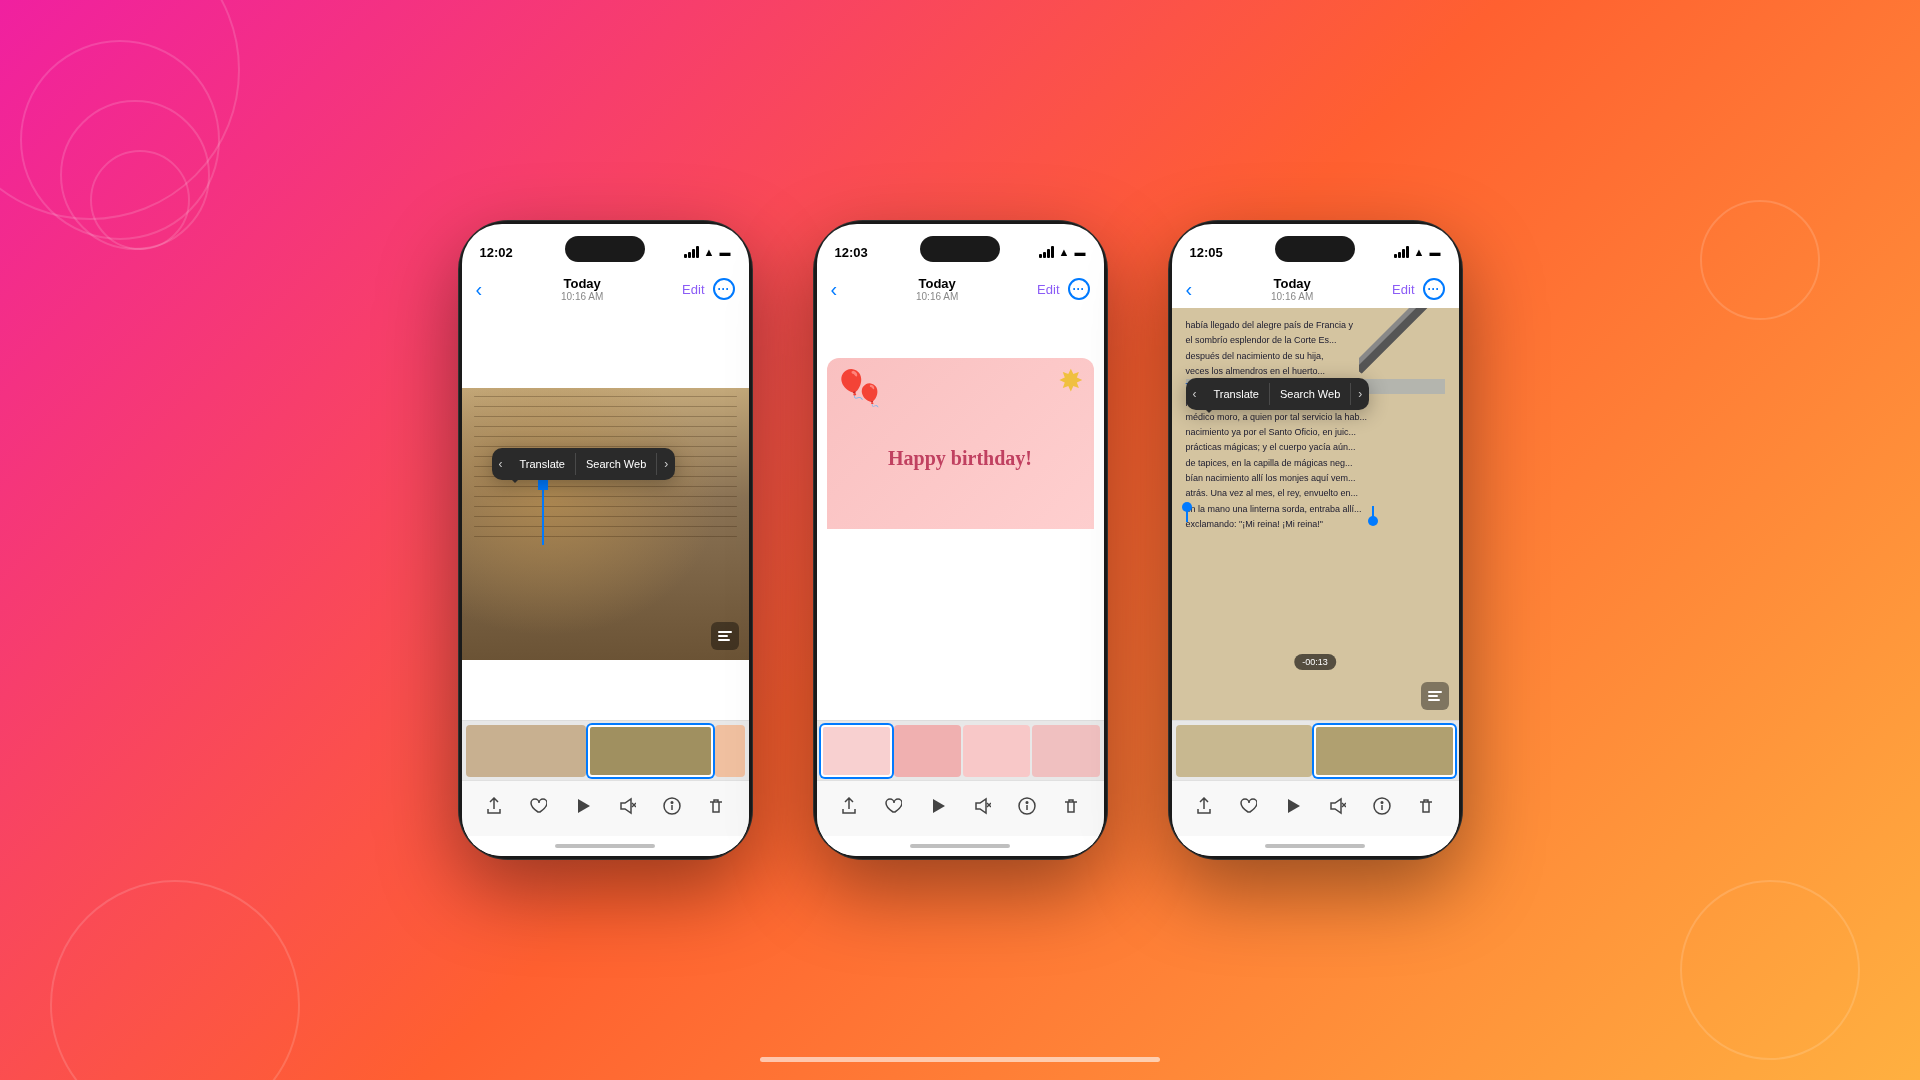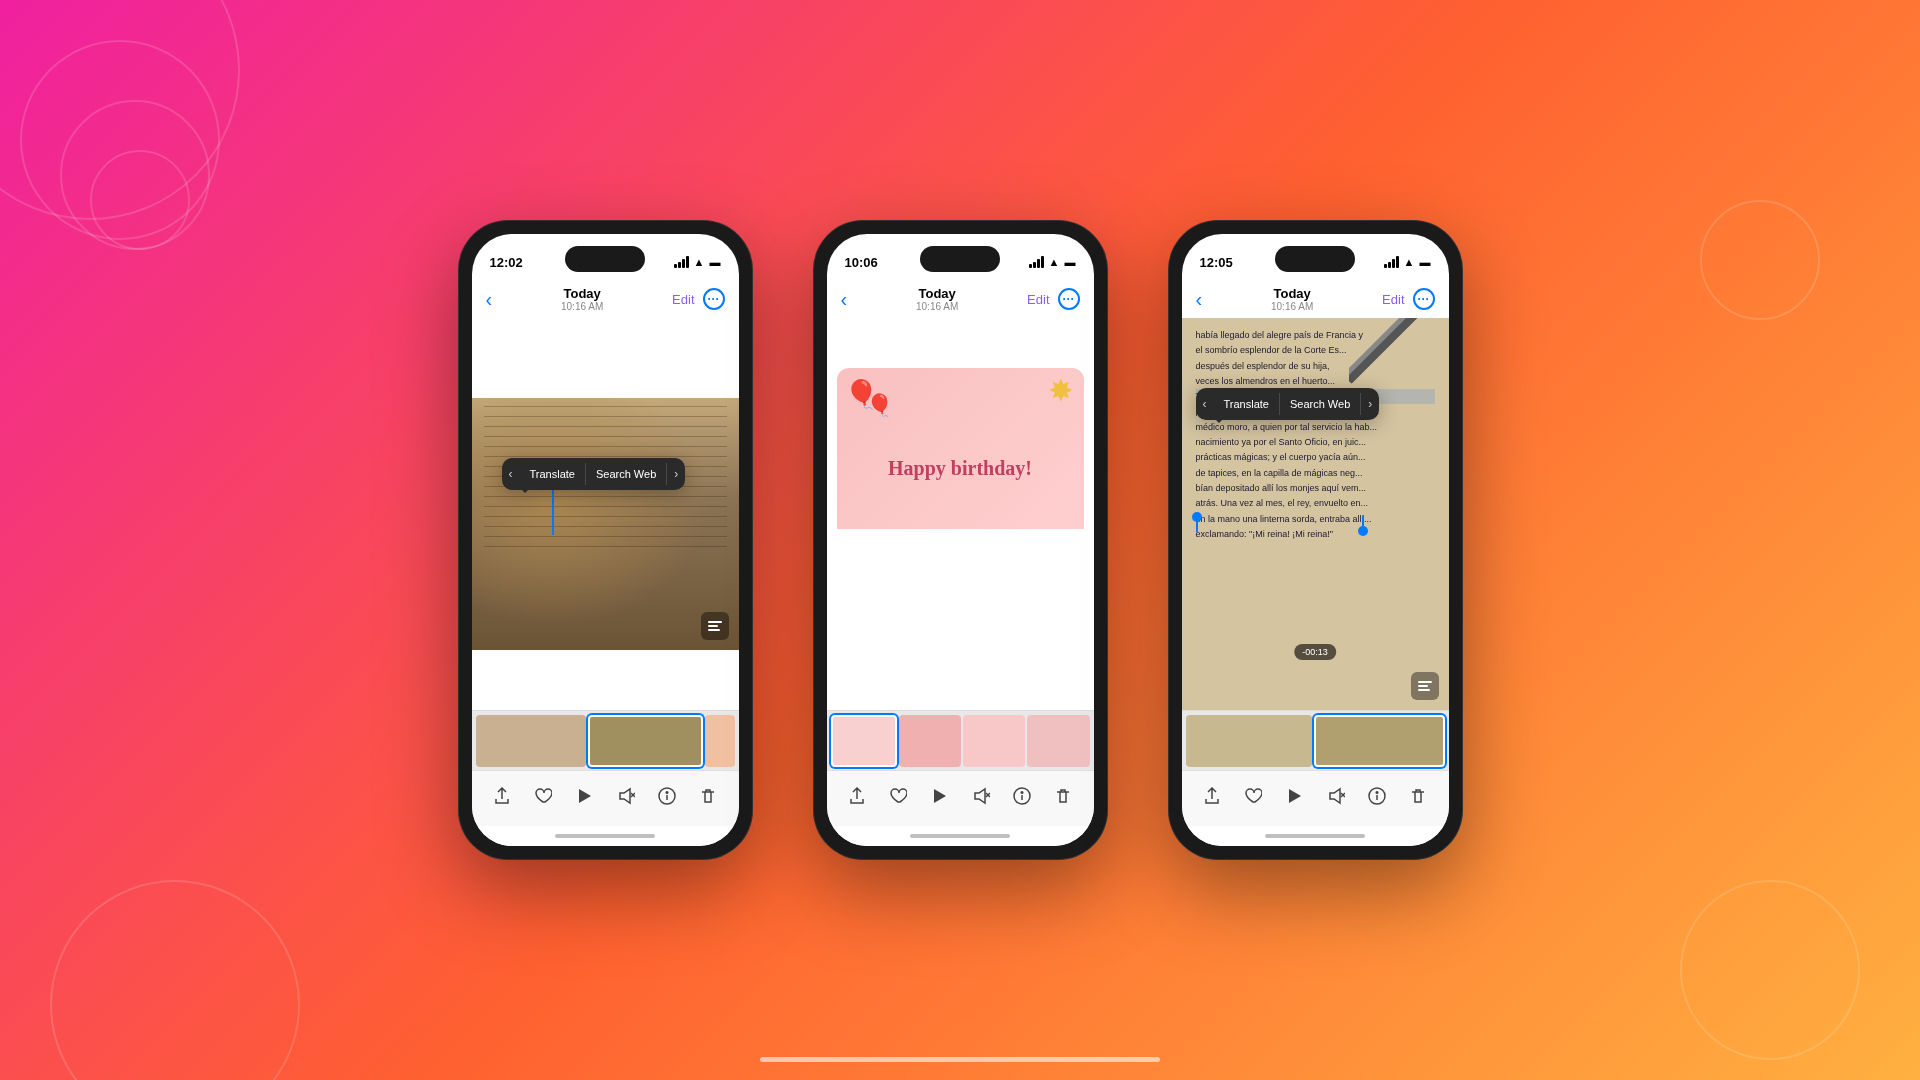--- a/index.html
+++ b/index.html
@@ -50,21 +50,21 @@
       position: relative;
       z-index: 1;
     }
 
     
     .phone {
       width: 295px;
       height: 640px;
       background: #1a1a1a;
       border-radius: 50px;
-      padding: 14px;
+      padding: 4px;
       box-shadow: 0 30px 80px rgba(0,0,0,0.4), inset 0 0 0 1px rgba(255,255,255,0.1);
       position: relative;
     }
 
     .phone-inner {
       width: 100%;
       height: 100%;
       background: #fff;
       border-radius: 40px;
       overflow: hidden;
@@ -565,21 +565,21 @@
         <div class="home-bar"></div>
       </div>
     </div>
   </div>
 
   <div class="phone">
     <div class="phone-inner">
       <div class="dynamic-island"></div>
 
       <div class="status-bar">
-        <span class="status-time">10:06</span>
+        <span class="status-time">12:03</span>
         <div class="status-icons">
           <div class="signal-bars">
             <div class="signal-bar" style="height:4px;"></div>
             <div class="signal-bar" style="height:6px;"></div>
             <div class="signal-bar" style="height:9px;"></div>
             <div class="signal-bar" style="height:12px;"></div>
           </div>
           <span style="font-size:11px;">▲</span>
           <span style="font-size:11px;">▬</span>
         </div>
@@ -712,29 +712,29 @@
           <div style="position:absolute;top:0;right:0;width:100px;height:80px;overflow:hidden;z-index:5;">
             <svg width="100" height="80" viewBox="0 0 100 80">
               <rect x="50" y="-20" width="12" height="100" rx="2" fill="#888" transform="rotate(45 50 0)"></rect>
               <rect x="55" y="-20" width="8" height="100" rx="1" fill="#555" transform="rotate(45 50 0)"></rect>
             </svg>
           </div>
 
           <div class="book-dark-text">
             <div class="book-dark-line">había llegado del alegre país de Francia y</div>
             <div class="book-dark-line">el sombrío esplendor de la Corte Es...</div>
-            <div class="book-dark-line">después del esplendor de su hija,</div>
+            <div class="book-dark-line">después del nacimiento de su hija,</div>
             <div class="book-dark-line">veces los almendros en el huerto...</div>
             <div class="book-dark-line selected" style="background:rgba(0,100,255,0.15);color:#0050cc;">Tan grande había sido el amor que tuvo...</div>
             <div class="book-dark-line">permitió que la tumba los separara. La no...</div>
             <div class="book-dark-line">médico moro, a quien por tal servicio la hab...</div>
             <div class="book-dark-line">nacimiento ya por el Santo Oficio, en juic...</div>
             <div class="book-dark-line">prácticas mágicas; y el cuerpo yacía aún...</div>
             <div class="book-dark-line">de tapices, en la capilla de mágicas neg...</div>
-            <div class="book-dark-line">bían depositado allí los monjes aquí vem...</div>
+            <div class="book-dark-line">bían nacimiento allí los monjes aquí vem...</div>
             <div class="book-dark-line">atrás. Una vez al mes, el rey, envuelto en...</div>
             <div class="book-dark-line">en la mano una linterna sorda, entraba allí...</div>
             <div class="book-dark-line">exclamando: "¡Mi reina! ¡Mi reina!"</div>
           </div>
 
           <div class="translate-menu" style="top:70px;left:14px;">
             <span class="translate-menu-arrow">‹</span>
             <span class="translate-menu-item">Translate</span>
             <span class="translate-menu-item">Search Web</span>
             <span class="translate-menu-arrow">›</span>

